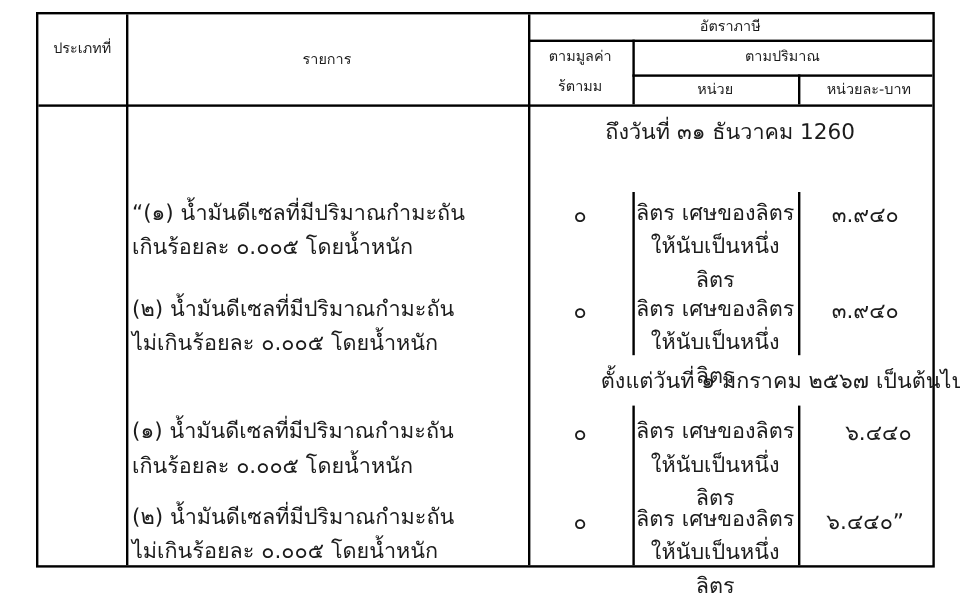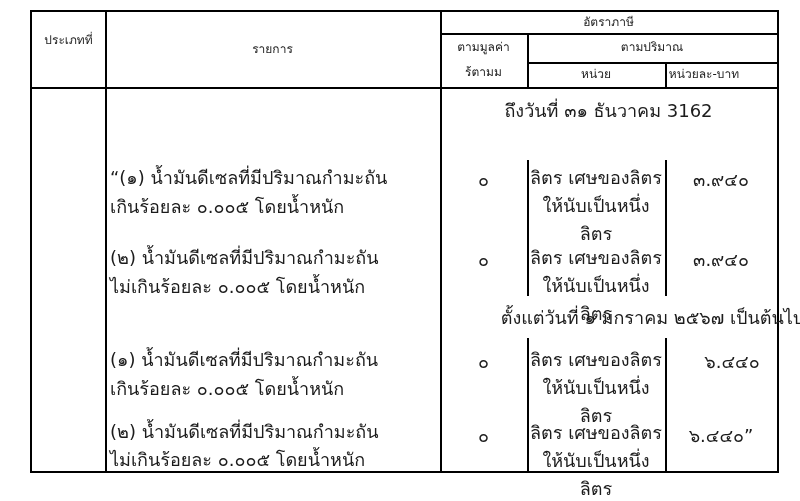--- a/index.html
+++ b/index.html
@@ -72,24 +72,24 @@
 
     <div class="cell" style="left:0; top:0; width:73px; height:56px;">ประเภทที่</div>
     <div class="cell" style="left:73px; top:0; width:335px; height:75px;">รายการ</div>
     <div class="cell" style="left:408px; top:0; width:337px; height:21px;">อัตราภาษี</div>
     <div class="cell col" style="left:408px; top:21px; width:87px; height:54px;">
       <span>ตามมูลค่า</span>
       <span>ร้ตามม</span>
     </div>
     <div class="cell" style="left:495px; top:21px; width:250px; height:29px;">ตามปริมาณ</div>
     <div class="cell" style="left:495px; top:50px; width:138px; height:25px;">หน่วย</div>
-    <div class="cell" style="left:616px; top:50px; width:112px; height:25px;">หน่วยละ-บาท</div>
+    <div class="cell" style="left:636px; top:50px; width:112px; height:25px;">หน่วยละ-บาท</div>
 
     <div class="txt center" style="left:408px; top:84px; width:337px;">
-      <div>ถึงวันที่ ๓๑ ธันวาคม 3162</div>
+      <div>ถึงวันที่ ๓๑ ธันวาคม 1260</div>
     </div>
 
     <div class="txt" style="left:78px; top:151px; width:328px;">
       <div>“(๑) น้ำมันดีเซลที่มีปริมาณกำมะถัน</div>
       <div>เกินร้อยละ ๐.๐๐๕ โดยน้ำหนัก</div>
     </div>
     <div class="row-val" style="left:408px; top:154px; width:87px;">๐</div>
     <div class="row-val" style="left:495px; top:152px; width:138px;">
       <div>ลิตร เศษของลิตร</div>
       <div>ให้นับเป็นหนึ่งลิตร</div>

